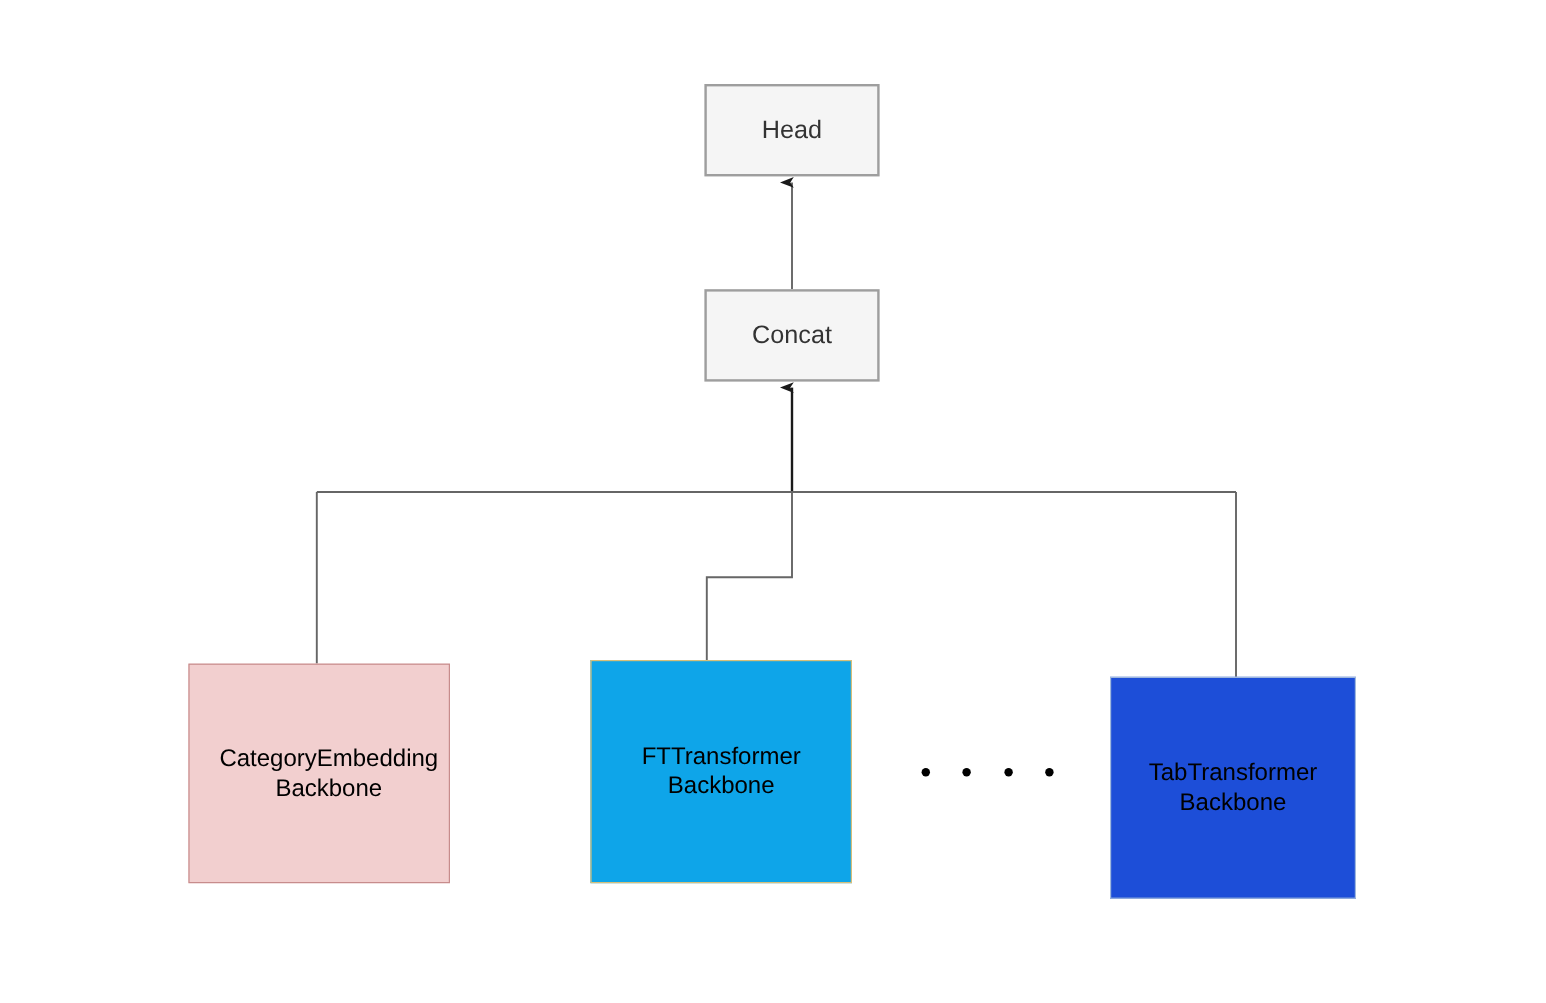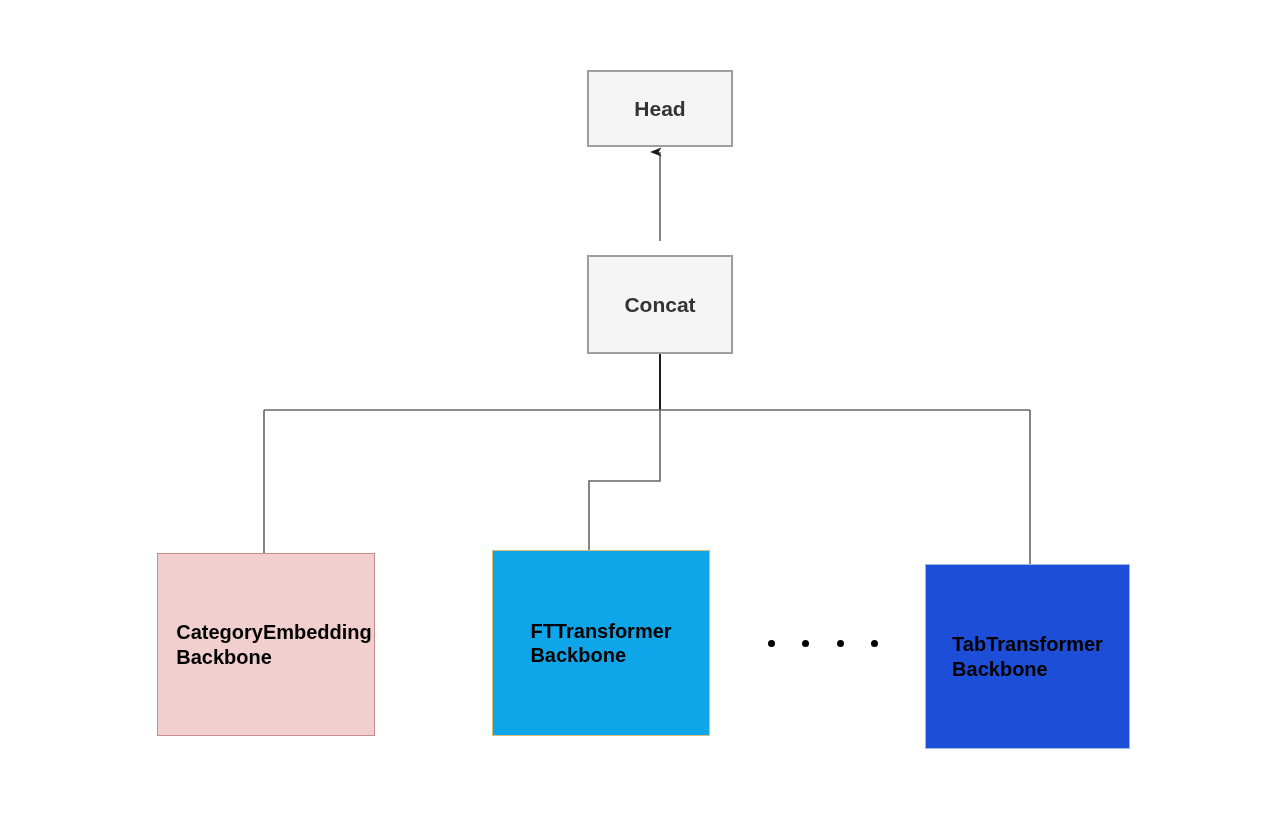--- a/index.html
+++ b/index.html
@@ -20,22 +20,22 @@
     top: 0;
     width: 1288px;
     height: 836px;
   }
   .node {
     position: absolute;
     box-sizing: border-box;
     display: flex;
     align-items: center;
     justify-content: center;
-    text-align: left;
-    font-weight: bold;
+    text-align: center;
+    font-weight: normal;
     line-height: 1.22;
     z-index: 3;
   }
   .node-gray {
     background: #f5f5f5;
     border: 2px solid #9e9e9e;
     color: #333333;
     font-size: 21px;
   }
   .node-pink {
@@ -57,23 +57,23 @@
     font-size: 20px;
   }
   #node-head {
     left: 587px;
     top: 70px;
     width: 146px;
     height: 77px;
   }
   #node-concat {
     left: 587px;
-    top: 255px;
+    top: 241px;
     width: 146px;
-    height: 99px;
+    height: 77px;
   }
   #node-catemb {
     left: 157px;
     top: 553px;
     width: 218px;
     height: 183px;
     padding-left: 16px;
   }
   #node-ftt {
     left: 492px;

